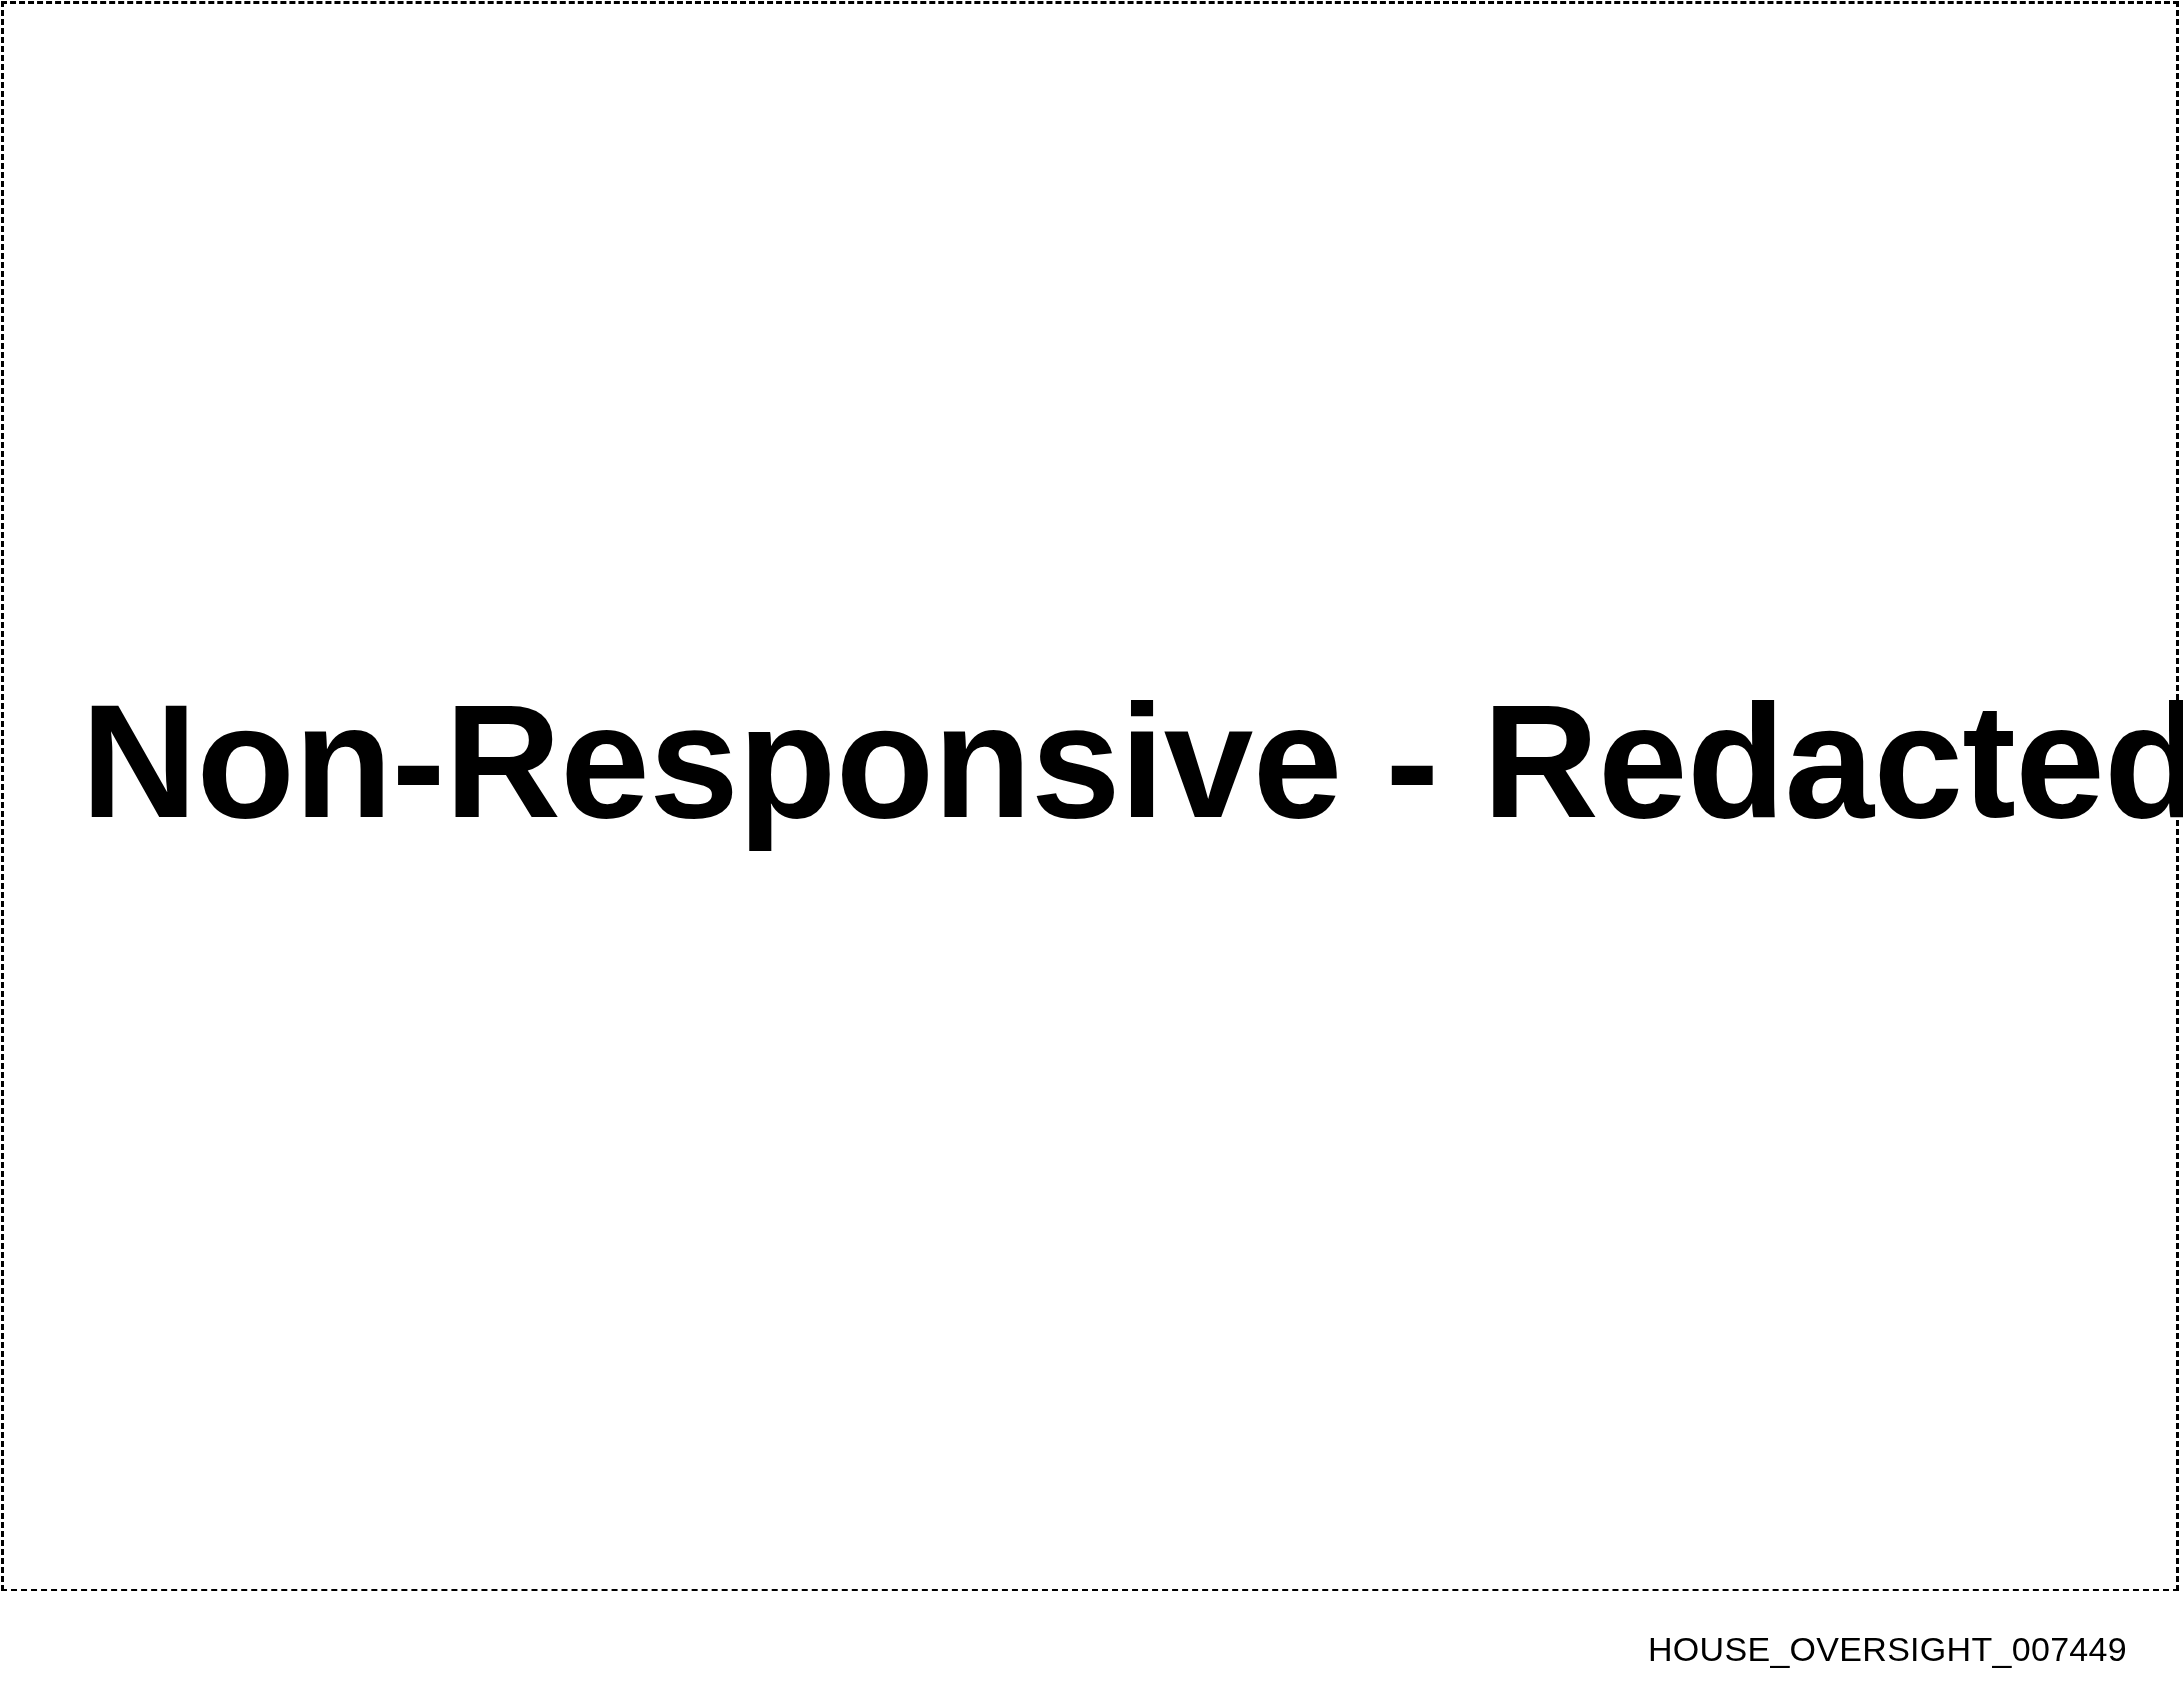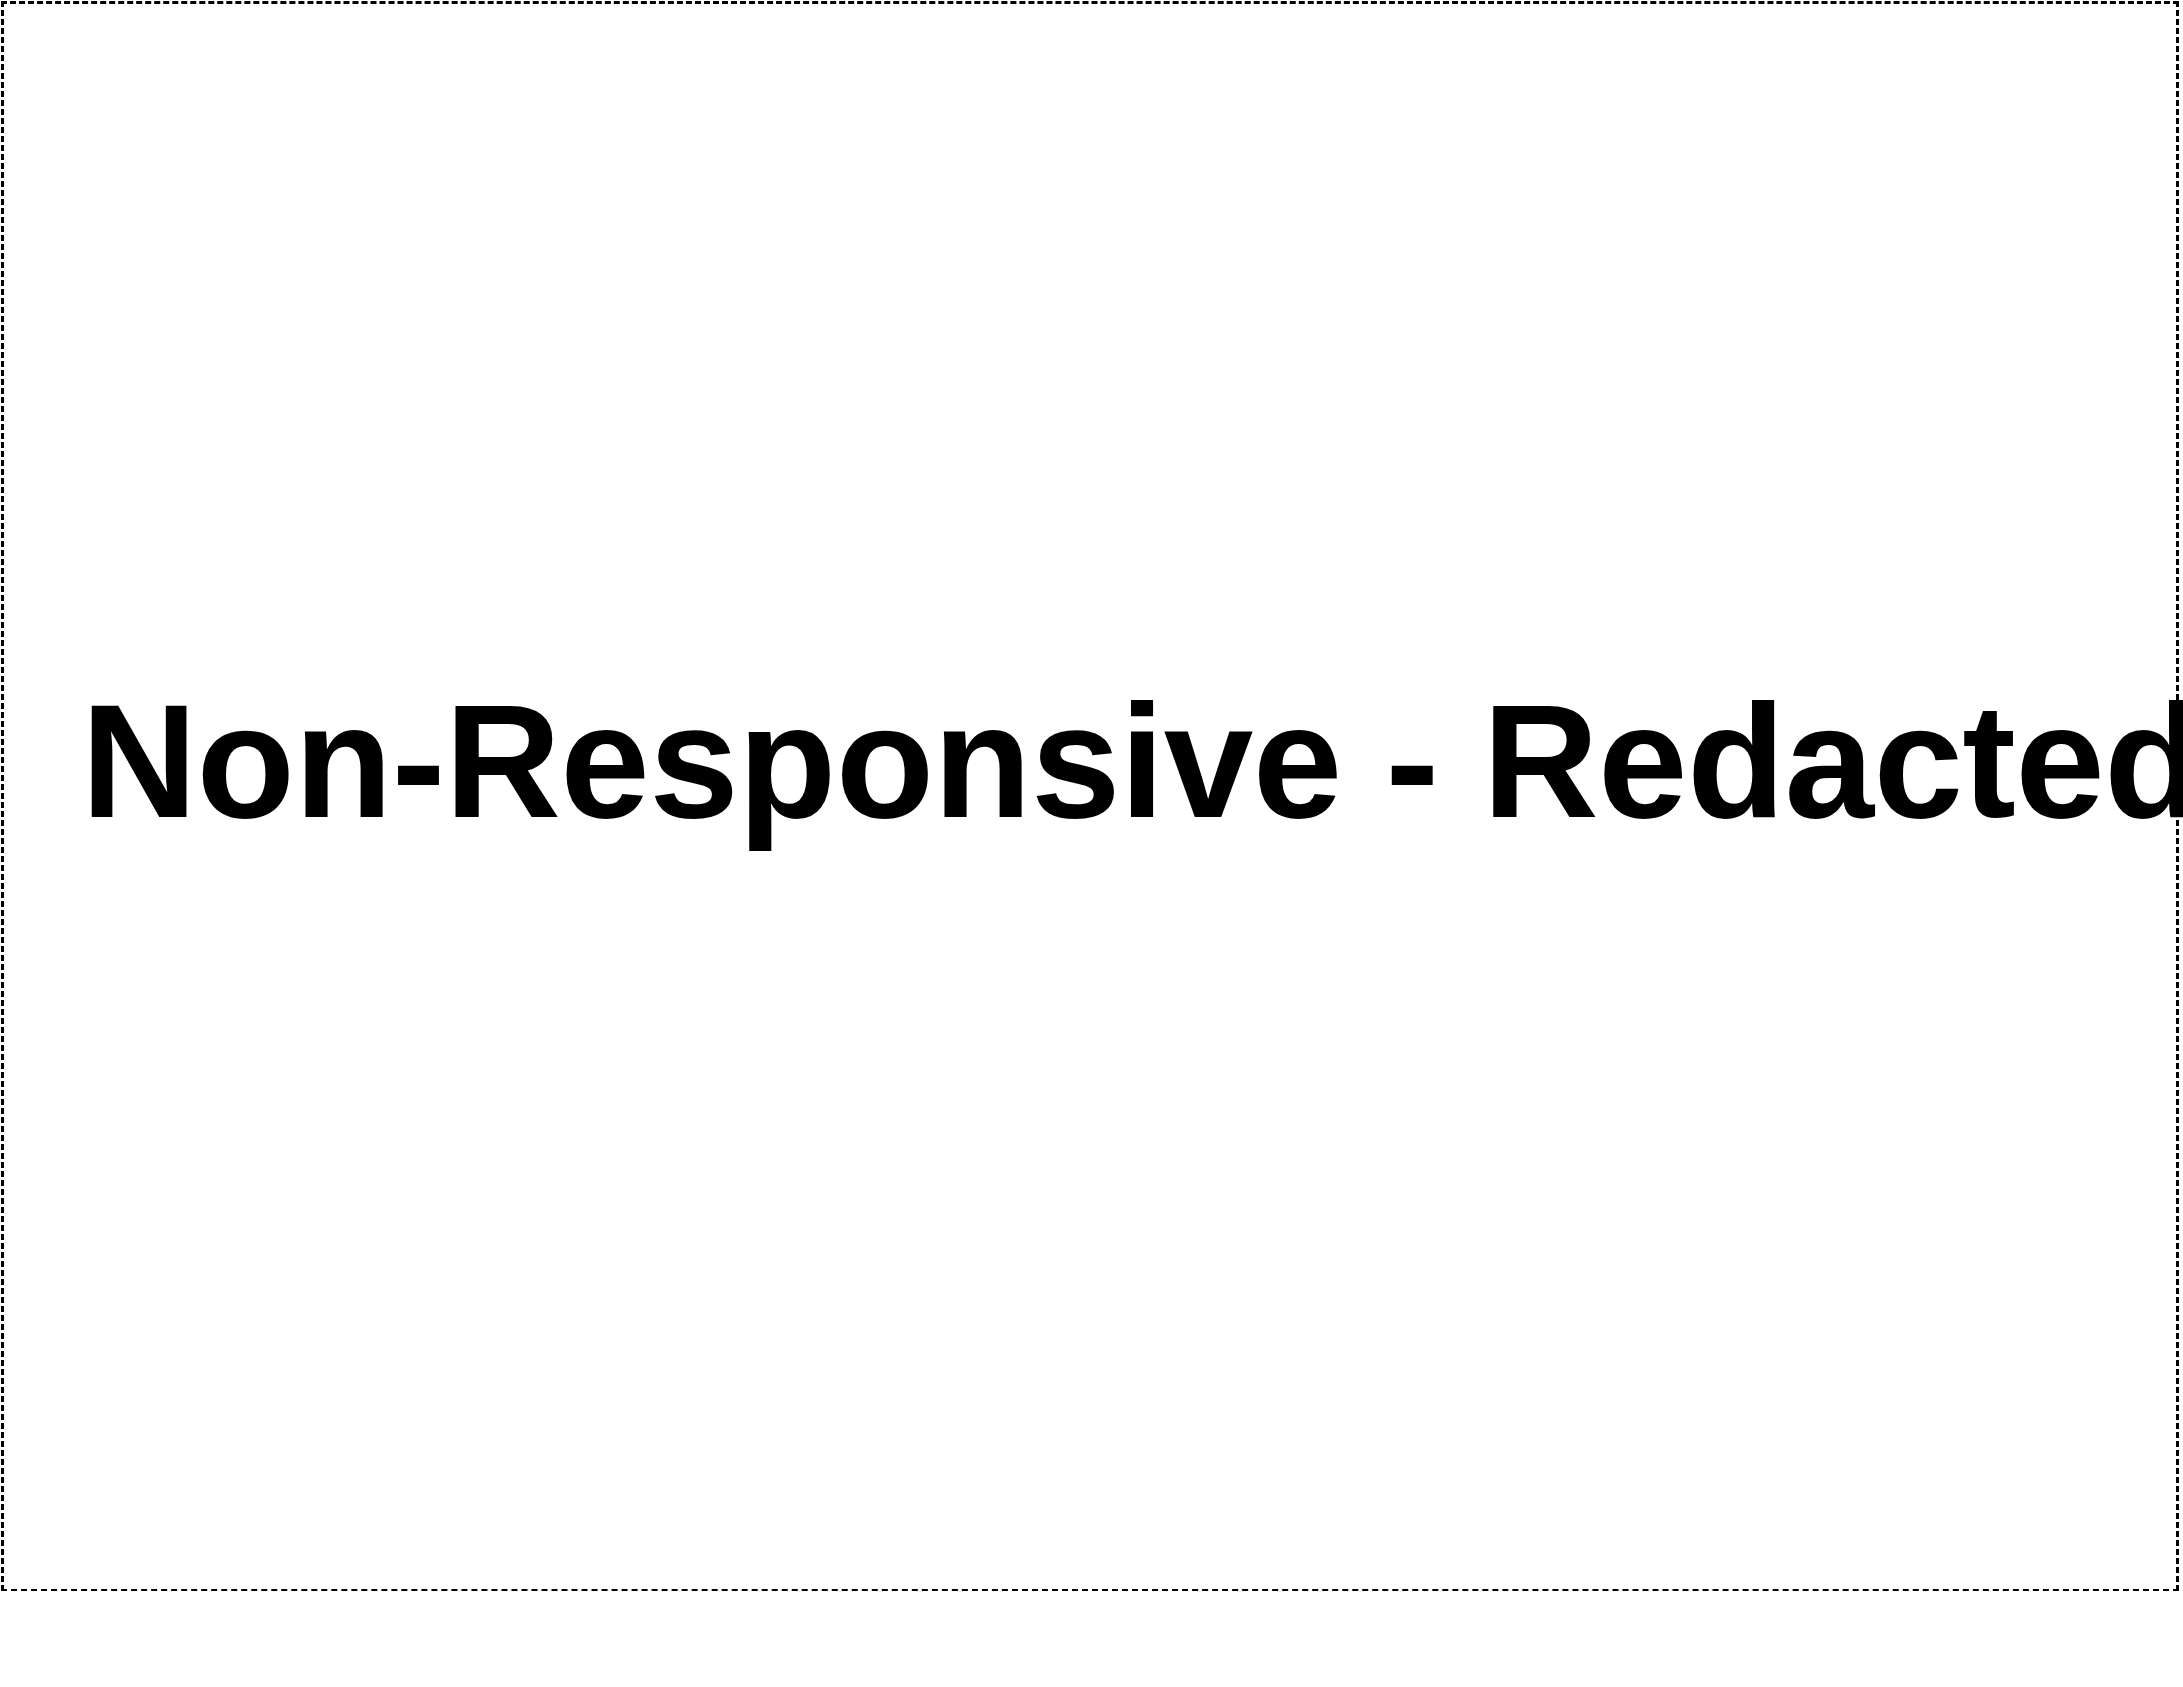--- a/index.html
+++ b/index.html
@@ -81,15 +81,18 @@
 <body>
 
 <div id="page">
 
   <div id="redaction-frame"></div>
 
   <div id="stamp-area">
     <div id="redaction-stamp-text">Non-Responsive - Redacted</div>
   </div>
 
+  <div id="footer-area">
+    <div id="bates-number">HOUSE_OVERSIGHT_007449</div>
+  </div>
 
 </div>
 
 
 </body></html>

